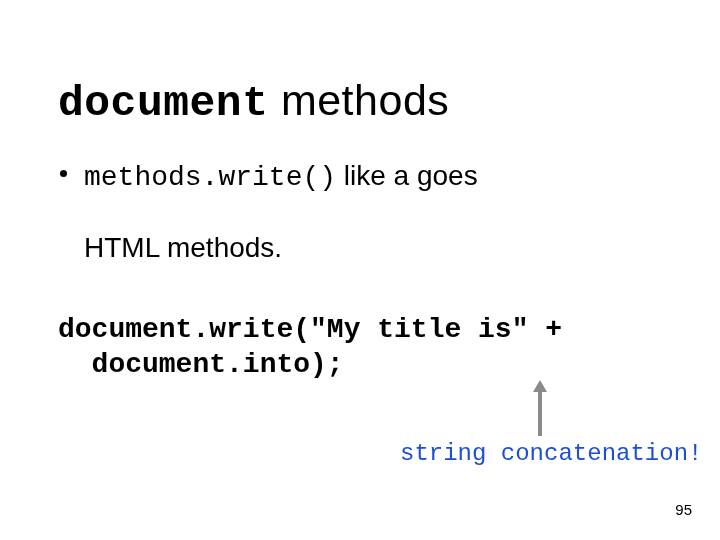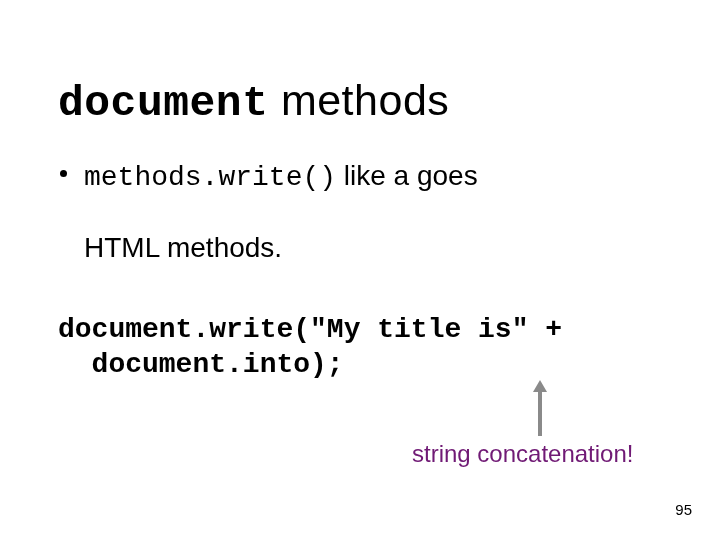--- a/index.html
+++ b/index.html
@@ -58,24 +58,25 @@
     top: 312px;
     width: 620px;
     font-family: "Courier New", Courier, monospace;
     font-weight: bold;
     font-size: 28px;
     line-height: 1.25;
     white-space: pre;
   }
   .annotation {
     position: absolute;
-    left: 412px;
+    left: 400px;
     top: 440px;
     font-size: 24px;
-    color: #701a75;
+    color: #1d4ed8;
+    font-family: Liberation Mono, monospace;
   }
   .pagenum {
     position: absolute;
     right: 28px;
     bottom: 22px;
     font-size: 15px;
     color: #000;
   }
   .arrow {
     position: absolute;

